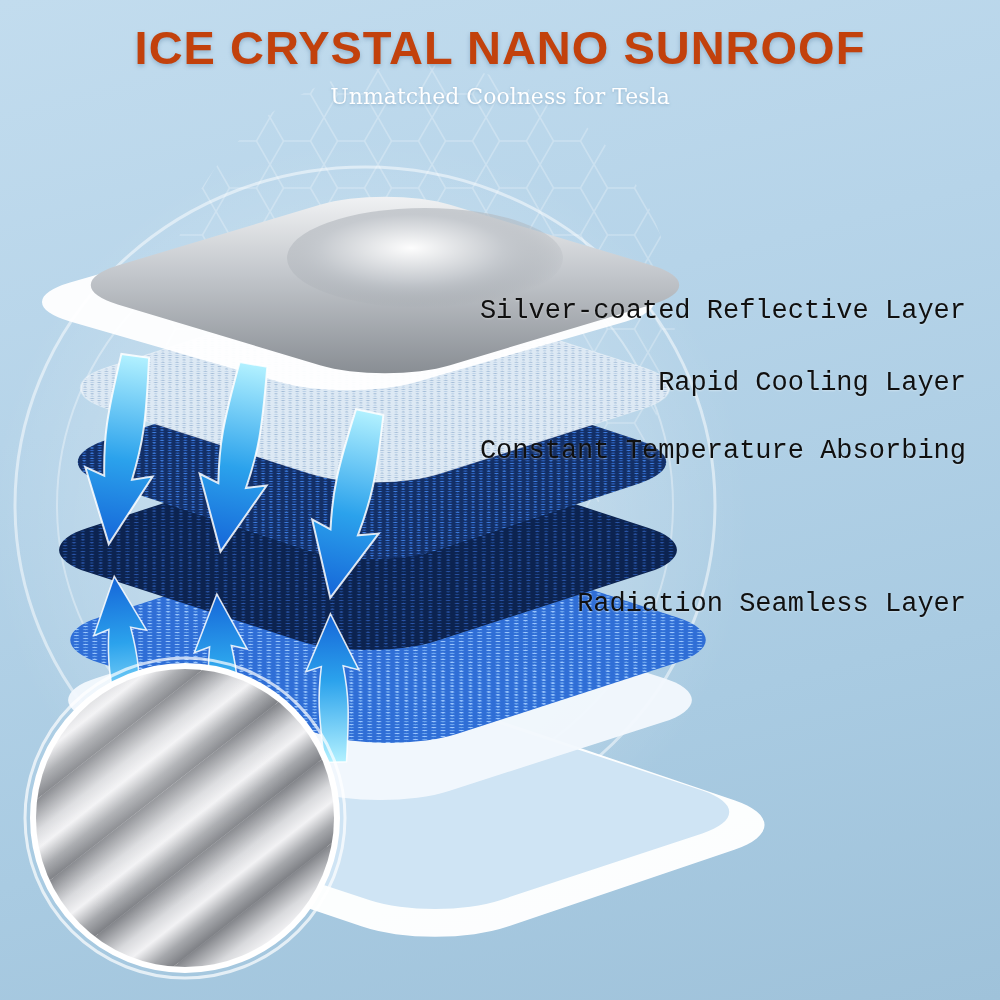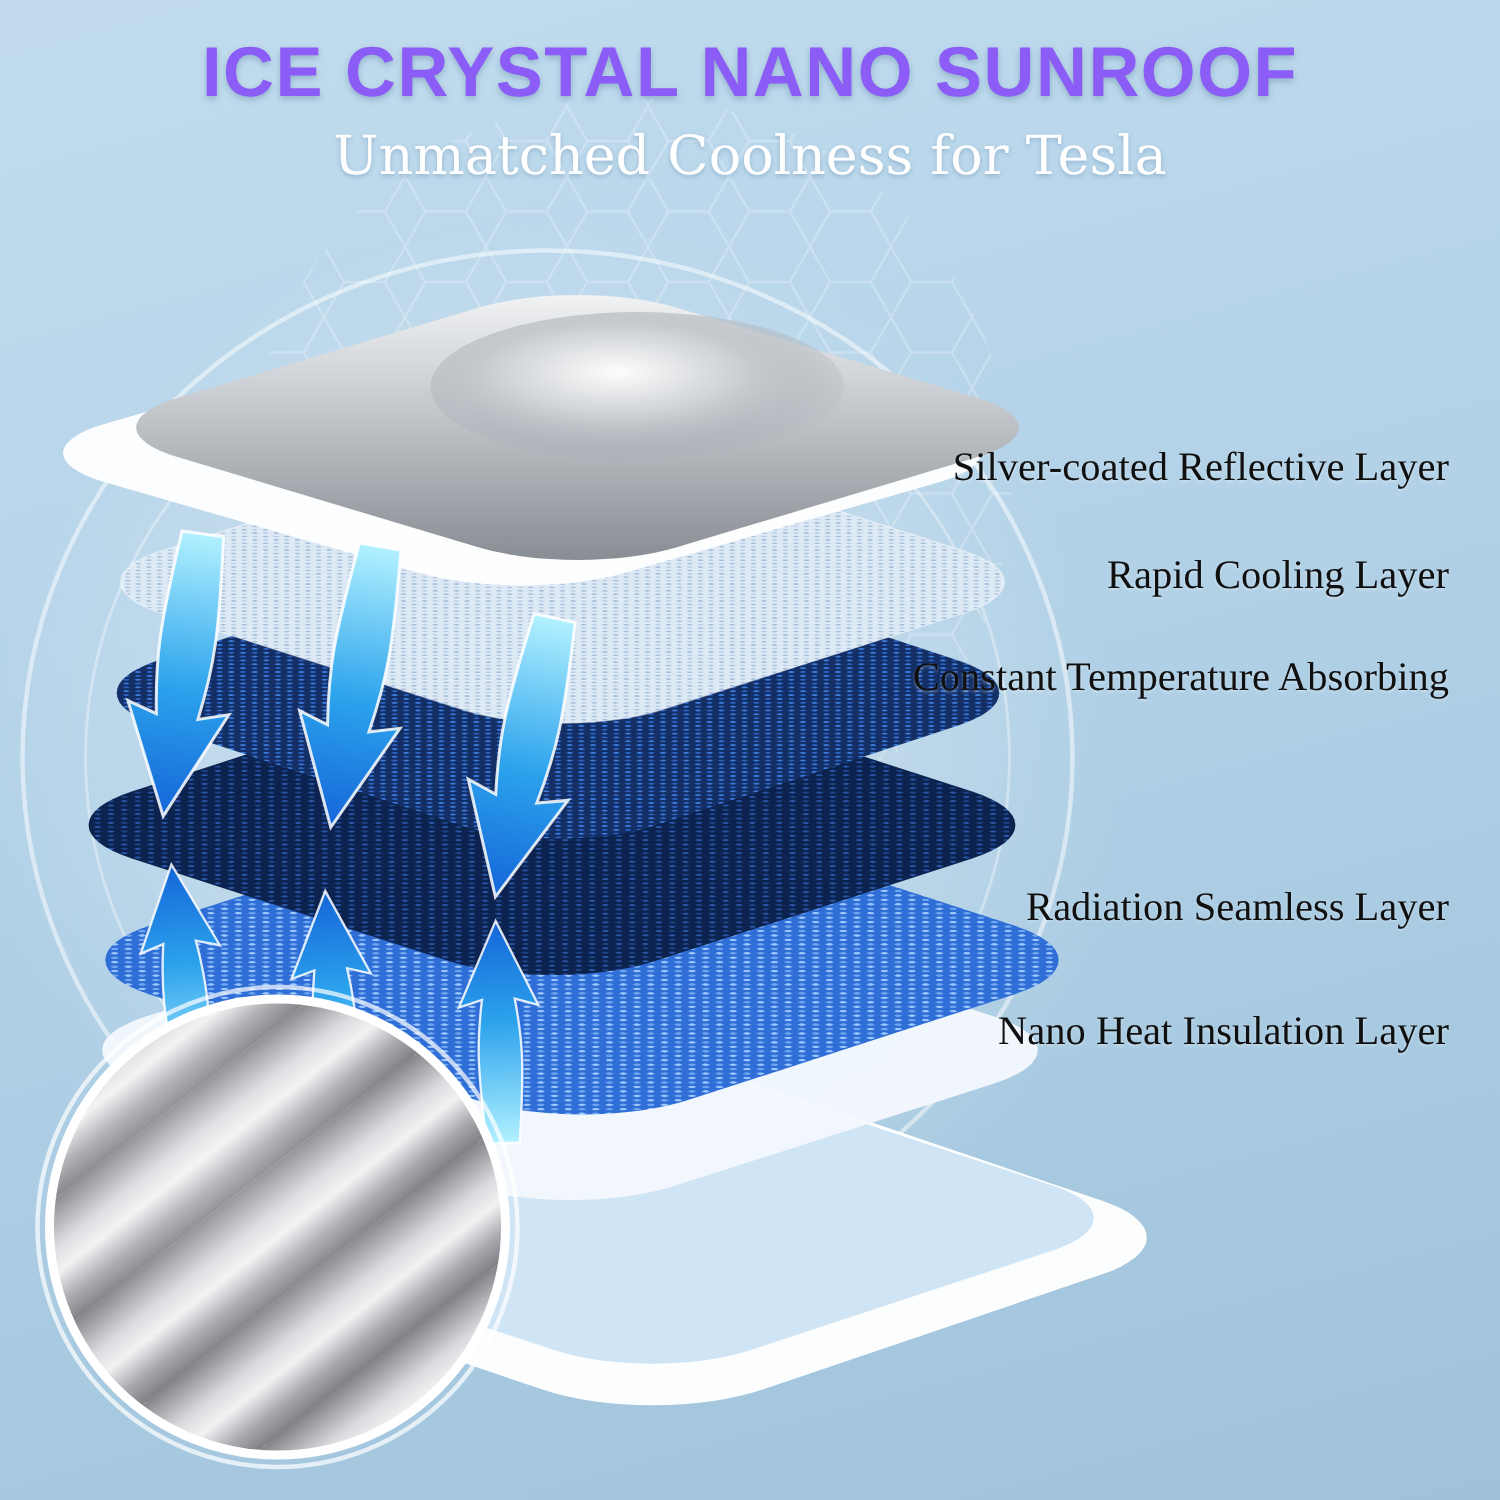--- a/index.html
+++ b/index.html
@@ -4,34 +4,34 @@
 <style>
   html,body{margin:0;padding:0;}
   body{
     width:1000px;height:1000px;overflow:hidden;position:relative;
     background:linear-gradient(165deg,#c2dcee 0%,#b6d4e9 35%,#a9cbe2 70%,#9fc2da 100%);
     font-family:"Liberation Sans", sans-serif;
   }
   .stage{position:absolute;inset:0;}
   .title{
     position:absolute;top:20px;left:0;width:100%;text-align:center;
-    font-size:47px;font-weight:800;letter-spacing:1px;color:#8b5cf6;
+    font-size:47px;font-weight:800;letter-spacing:1px;color:#c2410c;
     text-shadow:0 2px 4px rgba(90,130,165,.45);
     font-family:"Liberation Sans", sans-serif;
   }
   .subtitle{
     position:absolute;top:84px;left:0;width:100%;text-align:center;
-    font-size:36px;font-weight:500;color:#ffffff;
+    font-size:22px;font-weight:500;color:#ffffff;
     text-shadow:0 1px 3px rgba(90,130,165,.4);
     font-family:"DejaVu Serif", serif;
   }
   .layer-label{
     position:absolute;right:34px;white-space:nowrap;
     font-size:27px;color:#101010;text-align:center;
-    font-family:Liberation Serif, serif;
+    font-family:Liberation Mono, monospace;
     text-shadow:0 1px 2px rgba(255,255,255,.35);
   }
   svg{position:absolute;top:0;left:0;}
 </style>
 </head>
 <body>
 
 <div class="stage">
 
   <svg width="1000" height="1000" viewBox="0 0 1000 1000">
@@ -169,15 +169,14 @@
     </g>
   </svg>
 
   <div class="title">ICE CRYSTAL NANO SUNROOF</div>
   <div class="subtitle">Unmatched Coolness for Tesla</div>
 
   <div class="layer-label" style="top:296px;">Silver-coated Reflective Layer</div>
   <div class="layer-label" style="top:436px;">Constant Temperature Absorbing</div>
   <div class="layer-label" style="top:368px;">Rapid Cooling Layer</div>
   <div class="layer-label" style="top:589px;">Radiation Seamless Layer</div>
-  <div class="layer-label" style="top:672px;">Nano Heat Insulation Layer</div>
 
 </div>
 
 </body></html>

